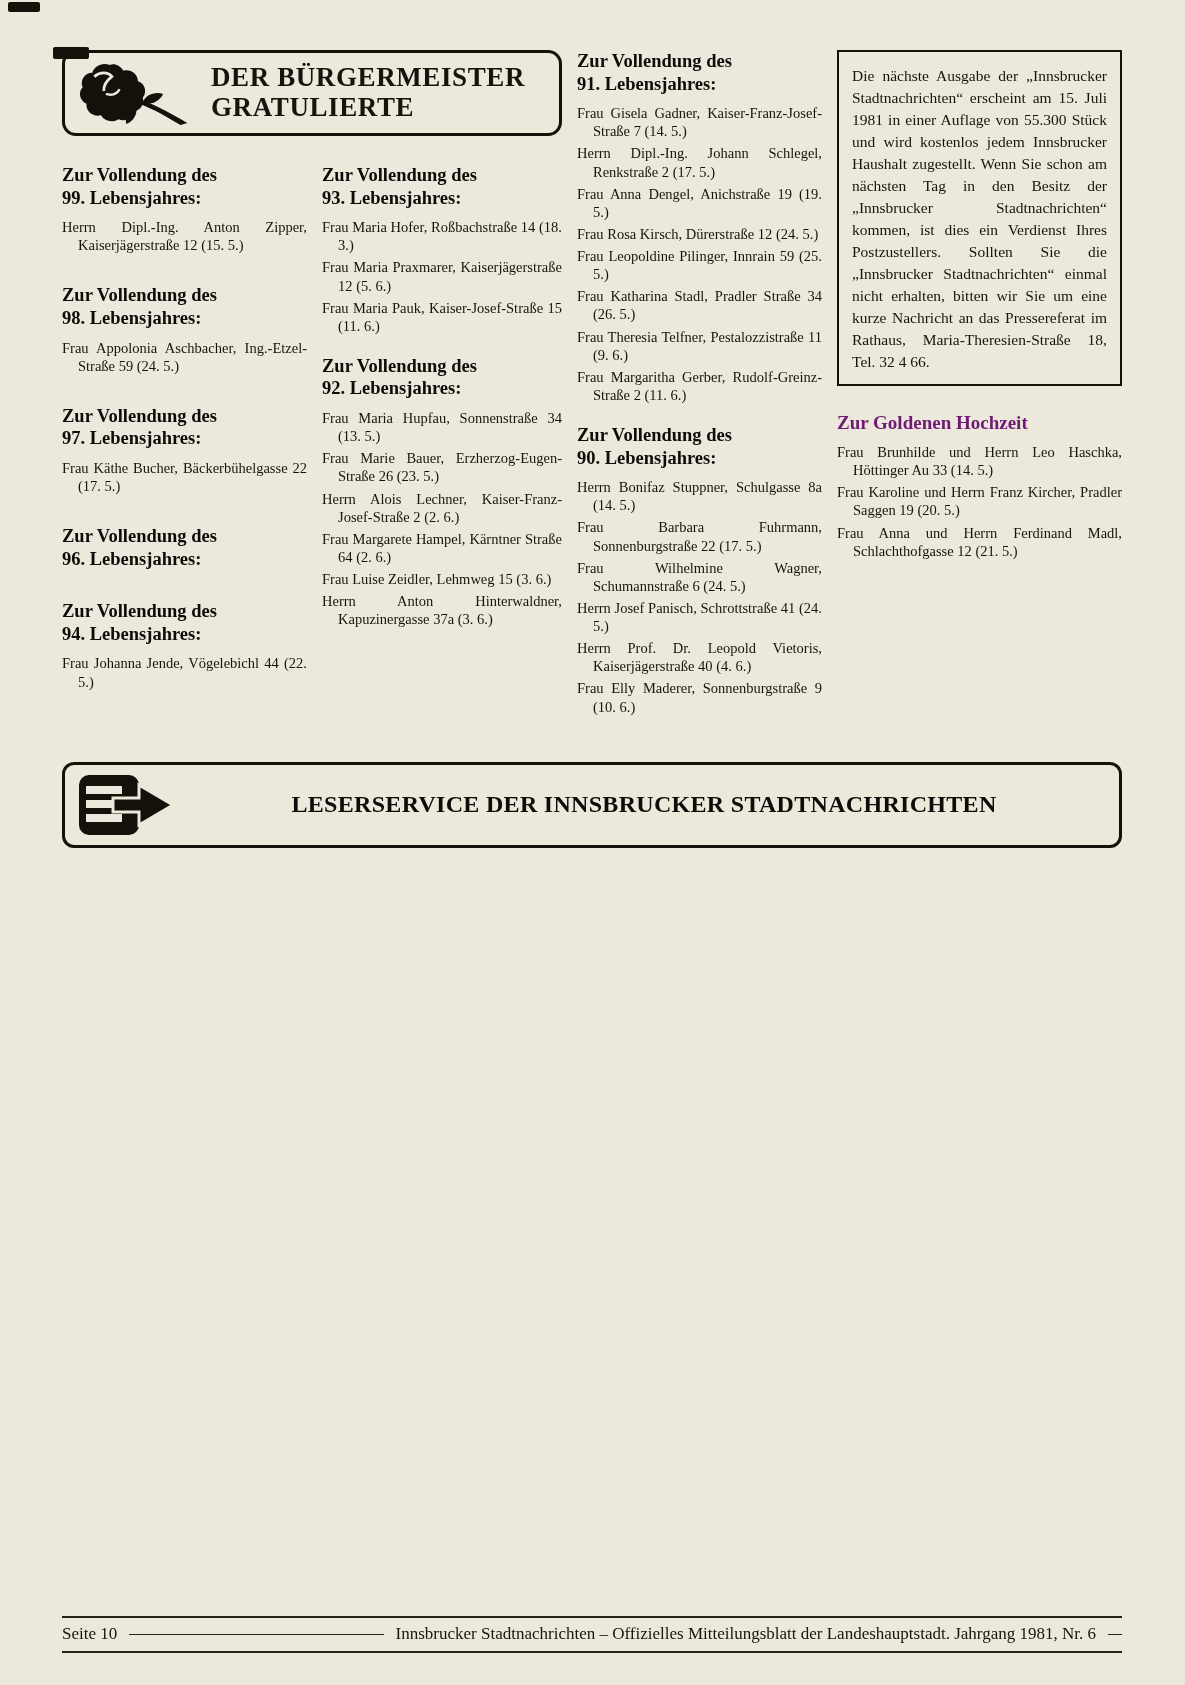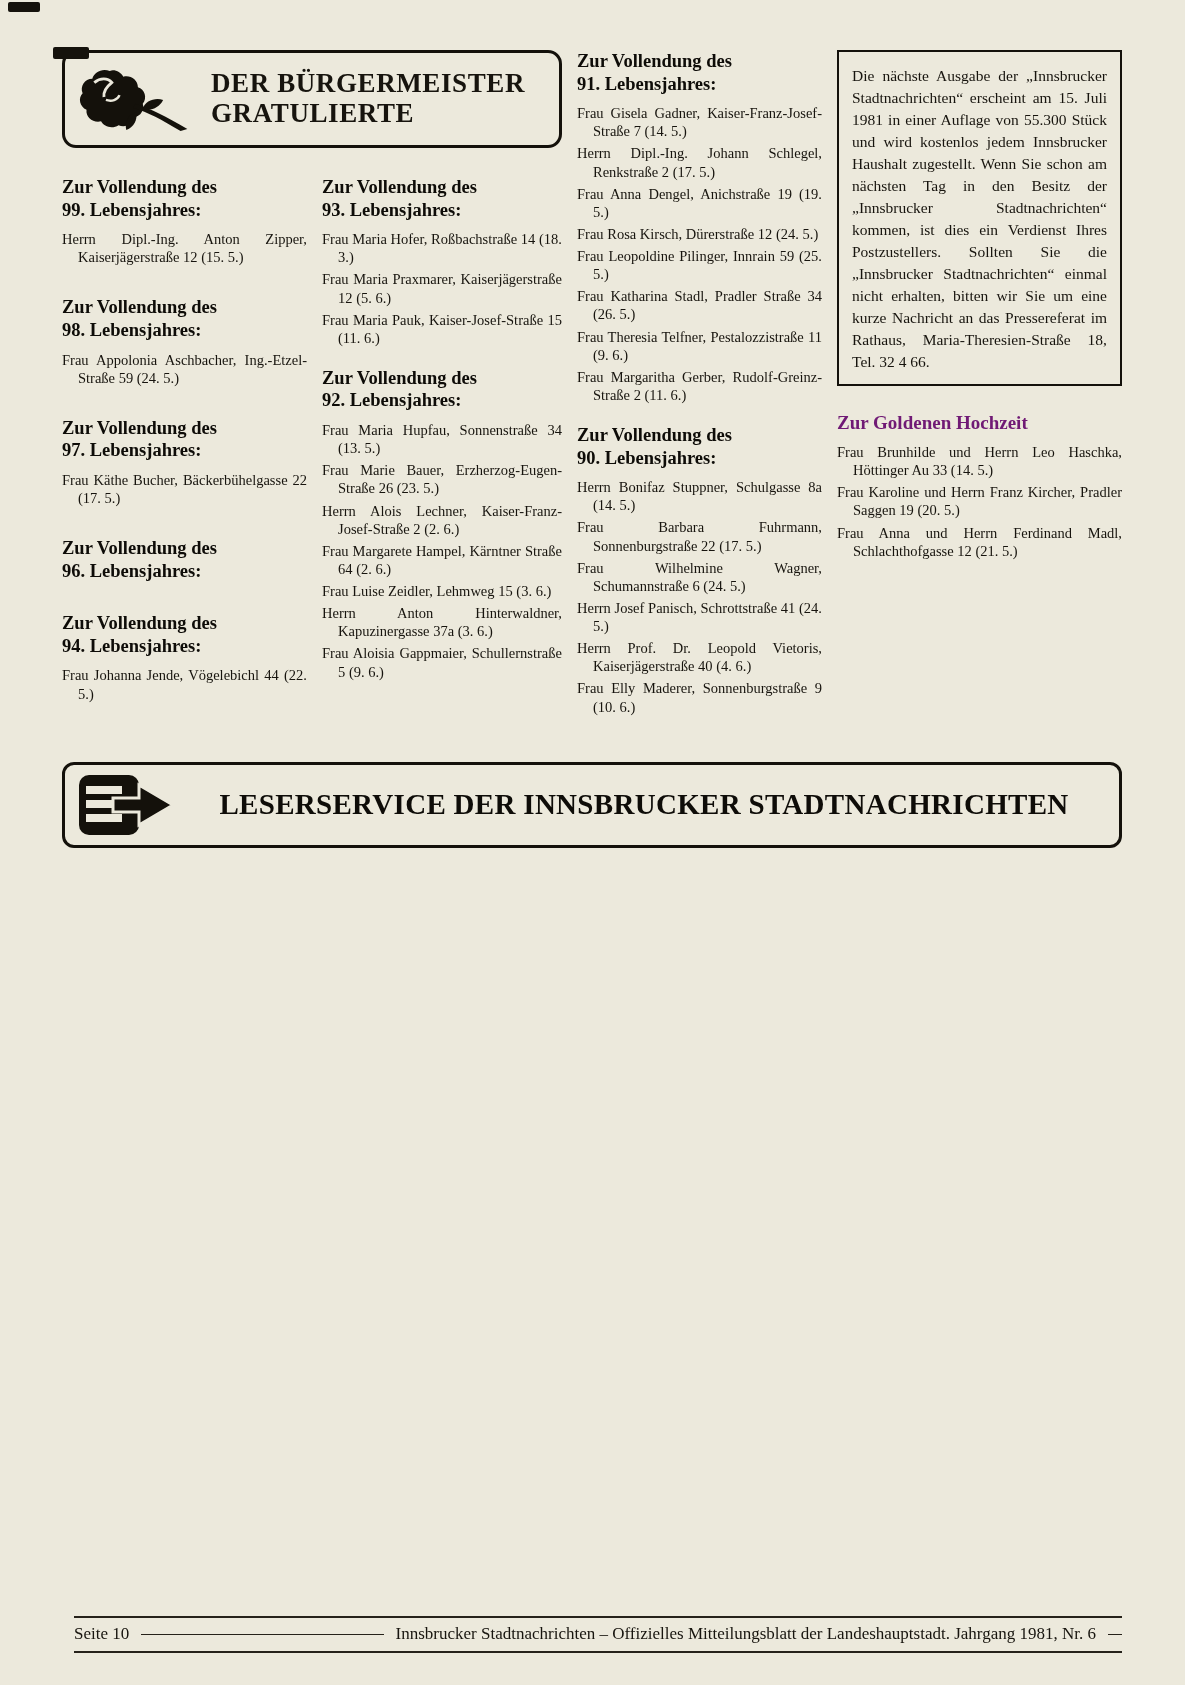--- a/index.html
+++ b/index.html
@@ -5,47 +5,47 @@
   *{margin:0;padding:0;box-sizing:border-box}
   html,body{width:1185px;background:#ece9dc}
   body{font-family:"Liberation Serif","DejaVu Serif",serif;color:#17140e}
   .page{position:relative;width:1185px;height:1685px;padding:50px 63px 0 62px;overflow:hidden}
   .artifact{position:absolute;background:#15120c;border-radius:2px}
   .artifact.a1{left:8px;top:2px;width:32px;height:10px}
   .artifact.a2{left:53px;top:47px;width:36px;height:12px}
 
   
   .congrats{display:grid;grid-template-columns:245px 240px 245px 285px;column-gap:15px;grid-template-rows:auto 1fr}
-  .masthead{grid-column:1/3;grid-row:1;border:3px solid #14110b;border-radius:14px;height:98px;
+  .masthead{grid-column:1/3;grid-row:1;border:3px solid #14110b;border-radius:14px;height:86px;
             display:flex;align-items:center;gap:16px;padding:6px 16px 6px 10px;margin-bottom:28px}
   .masthead h1{font-size:27px;line-height:1.1;font-weight:bold;letter-spacing:.6px;white-space:pre-line}
   .rose svg{width:120px;height:64px;display:block}
   .c1{grid-column:1;grid-row:2}
   .c2{grid-column:2;grid-row:2}
   .c3{grid-column:3;grid-row:1/3}
   .c4{grid-column:4;grid-row:1/3}
   .block{margin-bottom:30px}
   .c2 .block,.c3 .block{margin-bottom:20px}
   .block-heading{font-size:18.5px;line-height:1.22;margin-bottom:9px;white-space:pre-line;color:#0e0c08}
   .entry{font-size:14.5px;line-height:1.25;text-align:justify;padding-left:16px;text-indent:-16px;margin-bottom:4px}
   .notice{border:2.5px solid #14110b;padding:13px 13px 11px;font-size:15.5px;line-height:1.42;text-align:justify}
   .golden{margin-top:26px}
   .golden h3{font-size:19px;margin-bottom:9px;color:#701a75}
 
   
   .banner{margin-top:26px;border:3.5px solid #14110b;border-radius:12px;height:86px;
           display:flex;align-items:center;padding:6px 12px;gap:4px}
   .banner-icon svg{width:100px;height:64px;display:block}
-  .banner h2{font-size:29px;letter-spacing:.3px;flex:1;text-align:center;color:#0e0c08}
+  .banner h2{font-size:24px;letter-spacing:.3px;flex:1;text-align:center;color:#0e0c08}
 
   
   .services{margin-top:32px;display:grid;grid-template-columns:245px 240px 245px 285px;column-gap:15px;align-items:start}
 
   
-  .footer{position:absolute;left:74px;right:63px;bottom:32px}
+  .footer{position:absolute;left:62px;right:63px;bottom:32px}
   .rule{border-top:2px solid #26221a}
   .footer-row{display:flex;align-items:center;padding:6px 0 7px;font-size:17px}
   .footer-row span{white-space:nowrap}
   .fline{flex:1;border-top:1.8px solid #26221a;margin:0 12px;min-width:8px}
   .fline.tail{flex:0 0 14px;margin-right:0}
 </style>
 </head>
 <body>
 
 <div class="page">
@@ -126,21 +126,20 @@
           <h3 class="block-heading">Zur Vollendung des
 92. Lebensjahres:</h3>
           <div>
 
           <p class="entry">Frau Maria Hupfau, Sonnenstraße 34 (13. 5.)</p>
             <p class="entry">Frau Marie Bauer, Erzherzog-Eugen-Straße 26 (23. 5.)</p>
             <p class="entry">Herrn Alois Lechner, Kaiser-Franz-Josef-Straße 2 (2. 6.)</p>
             <p class="entry">Frau Margarete Hampel, Kärntner Straße 64 (2. 6.)</p>
             <p class="entry">Frau Luise Zeidler, Lehmweg 15 (3. 6.)</p>
             <p class="entry">Herrn Anton Hinterwaldner, Kapuzinergasse 37a (3. 6.)</p>
-            <p class="entry">Frau Aloisia Gappmaier, Schullernstraße 5 (9. 6.)</p>
           </div>
         </section>
       </div>
 
     <div class="c3">
 
     <section class="block">
           <h3 class="block-heading">Zur Vollendung des
 91. Lebensjahres:</h3>
           <div>

